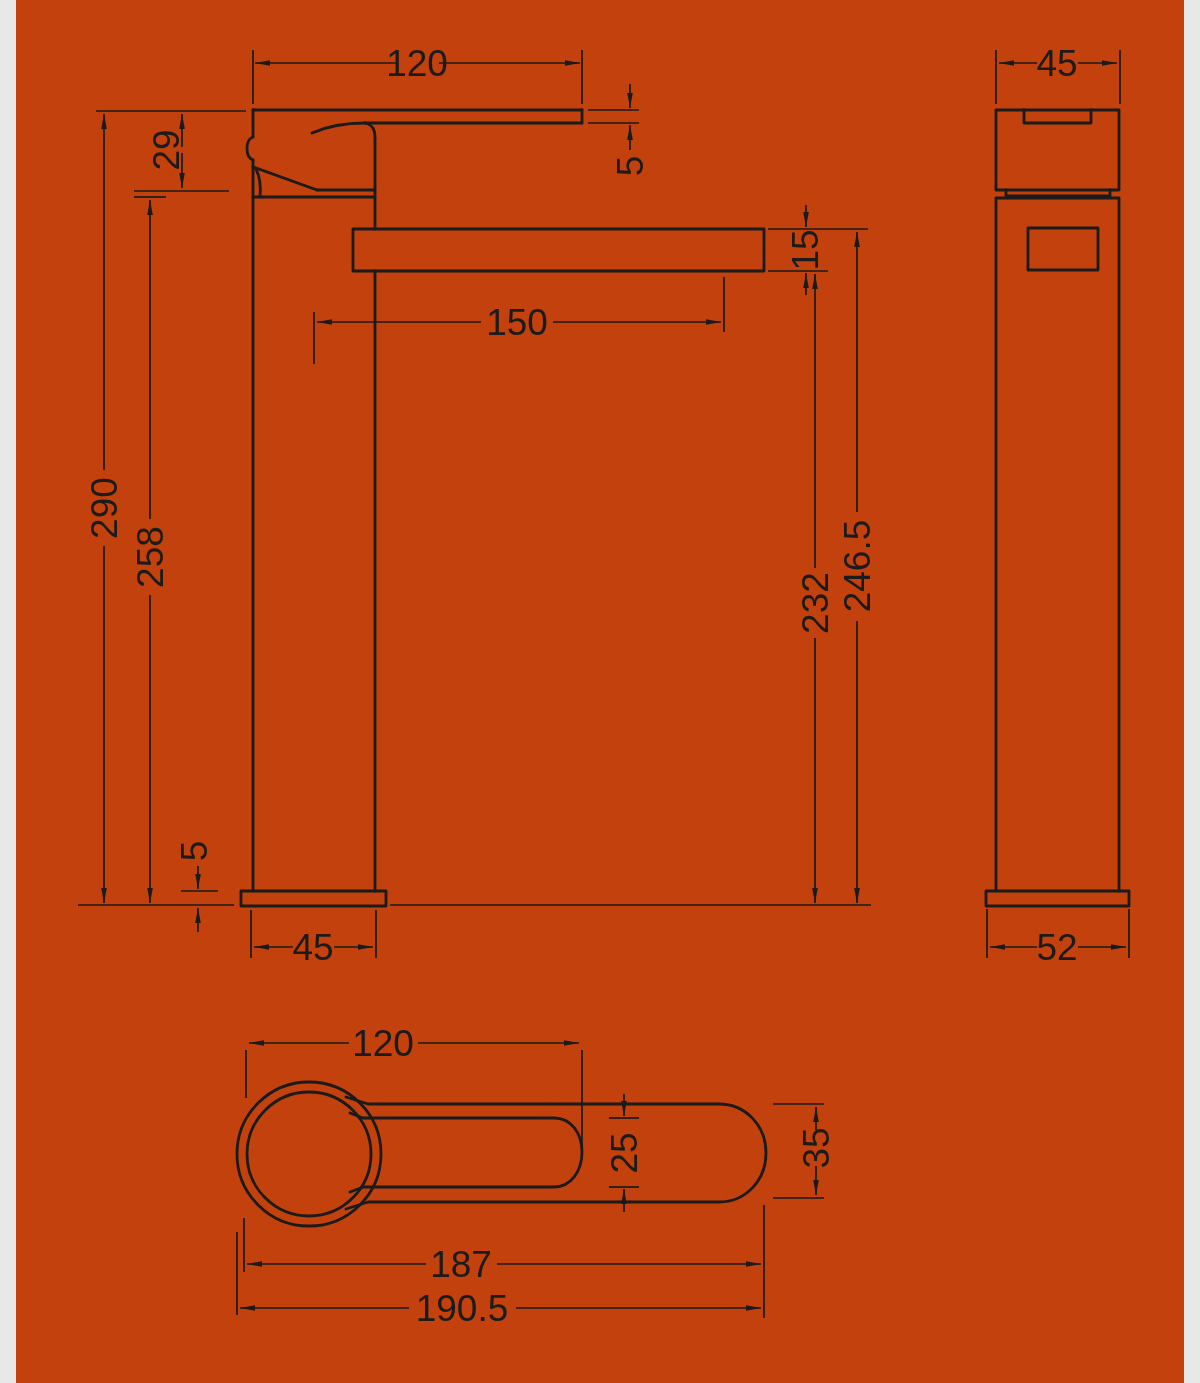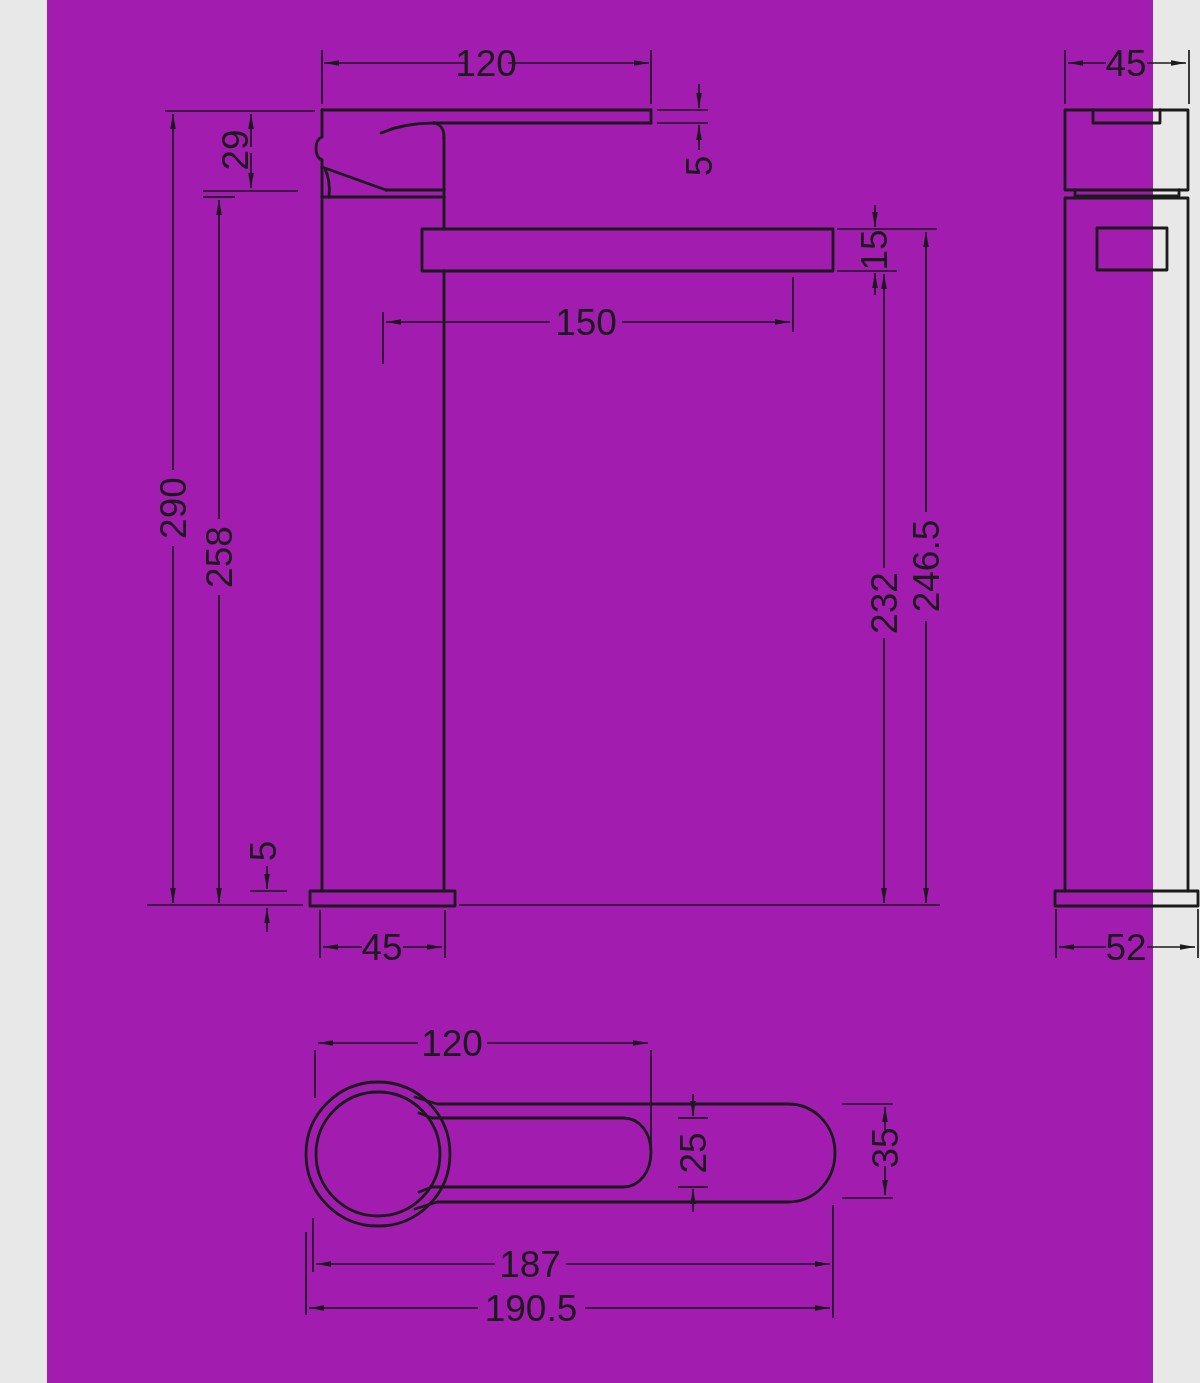--- a/index.html
+++ b/index.html
@@ -1,18 +1,18 @@
 <!DOCTYPE html>
 <html><head>
 <meta charset="utf-8">
 <style>
   html,body{margin:0;padding:0;background:#e8e8e8;}
   .sheet{
-    width:1068px;height:1383px;margin:0 auto;background:#a21caf;
-    font-family:"Liberation Sans", sans-serif;position:relative;padding-left:38px;
+    width:1168px;height:1383px;margin:0 auto;background:#c2410c;
+    font-family:"Liberation Sans", sans-serif;position:relative;
   }
   svg{display:block;}
   .obj{fill:none;stroke:#1b1b1b;stroke-width:2.8;stroke-linecap:round;stroke-linejoin:round;}
   .dim{fill:none;stroke:#1b1b1b;stroke-width:1.7;stroke-linecap:butt;}
   .lbl{fill:#1b1b1b;font-size:37px;font-family:"Liberation Sans",sans-serif;
        text-anchor:middle;}
 </style>
 </head>
 <body>
 

